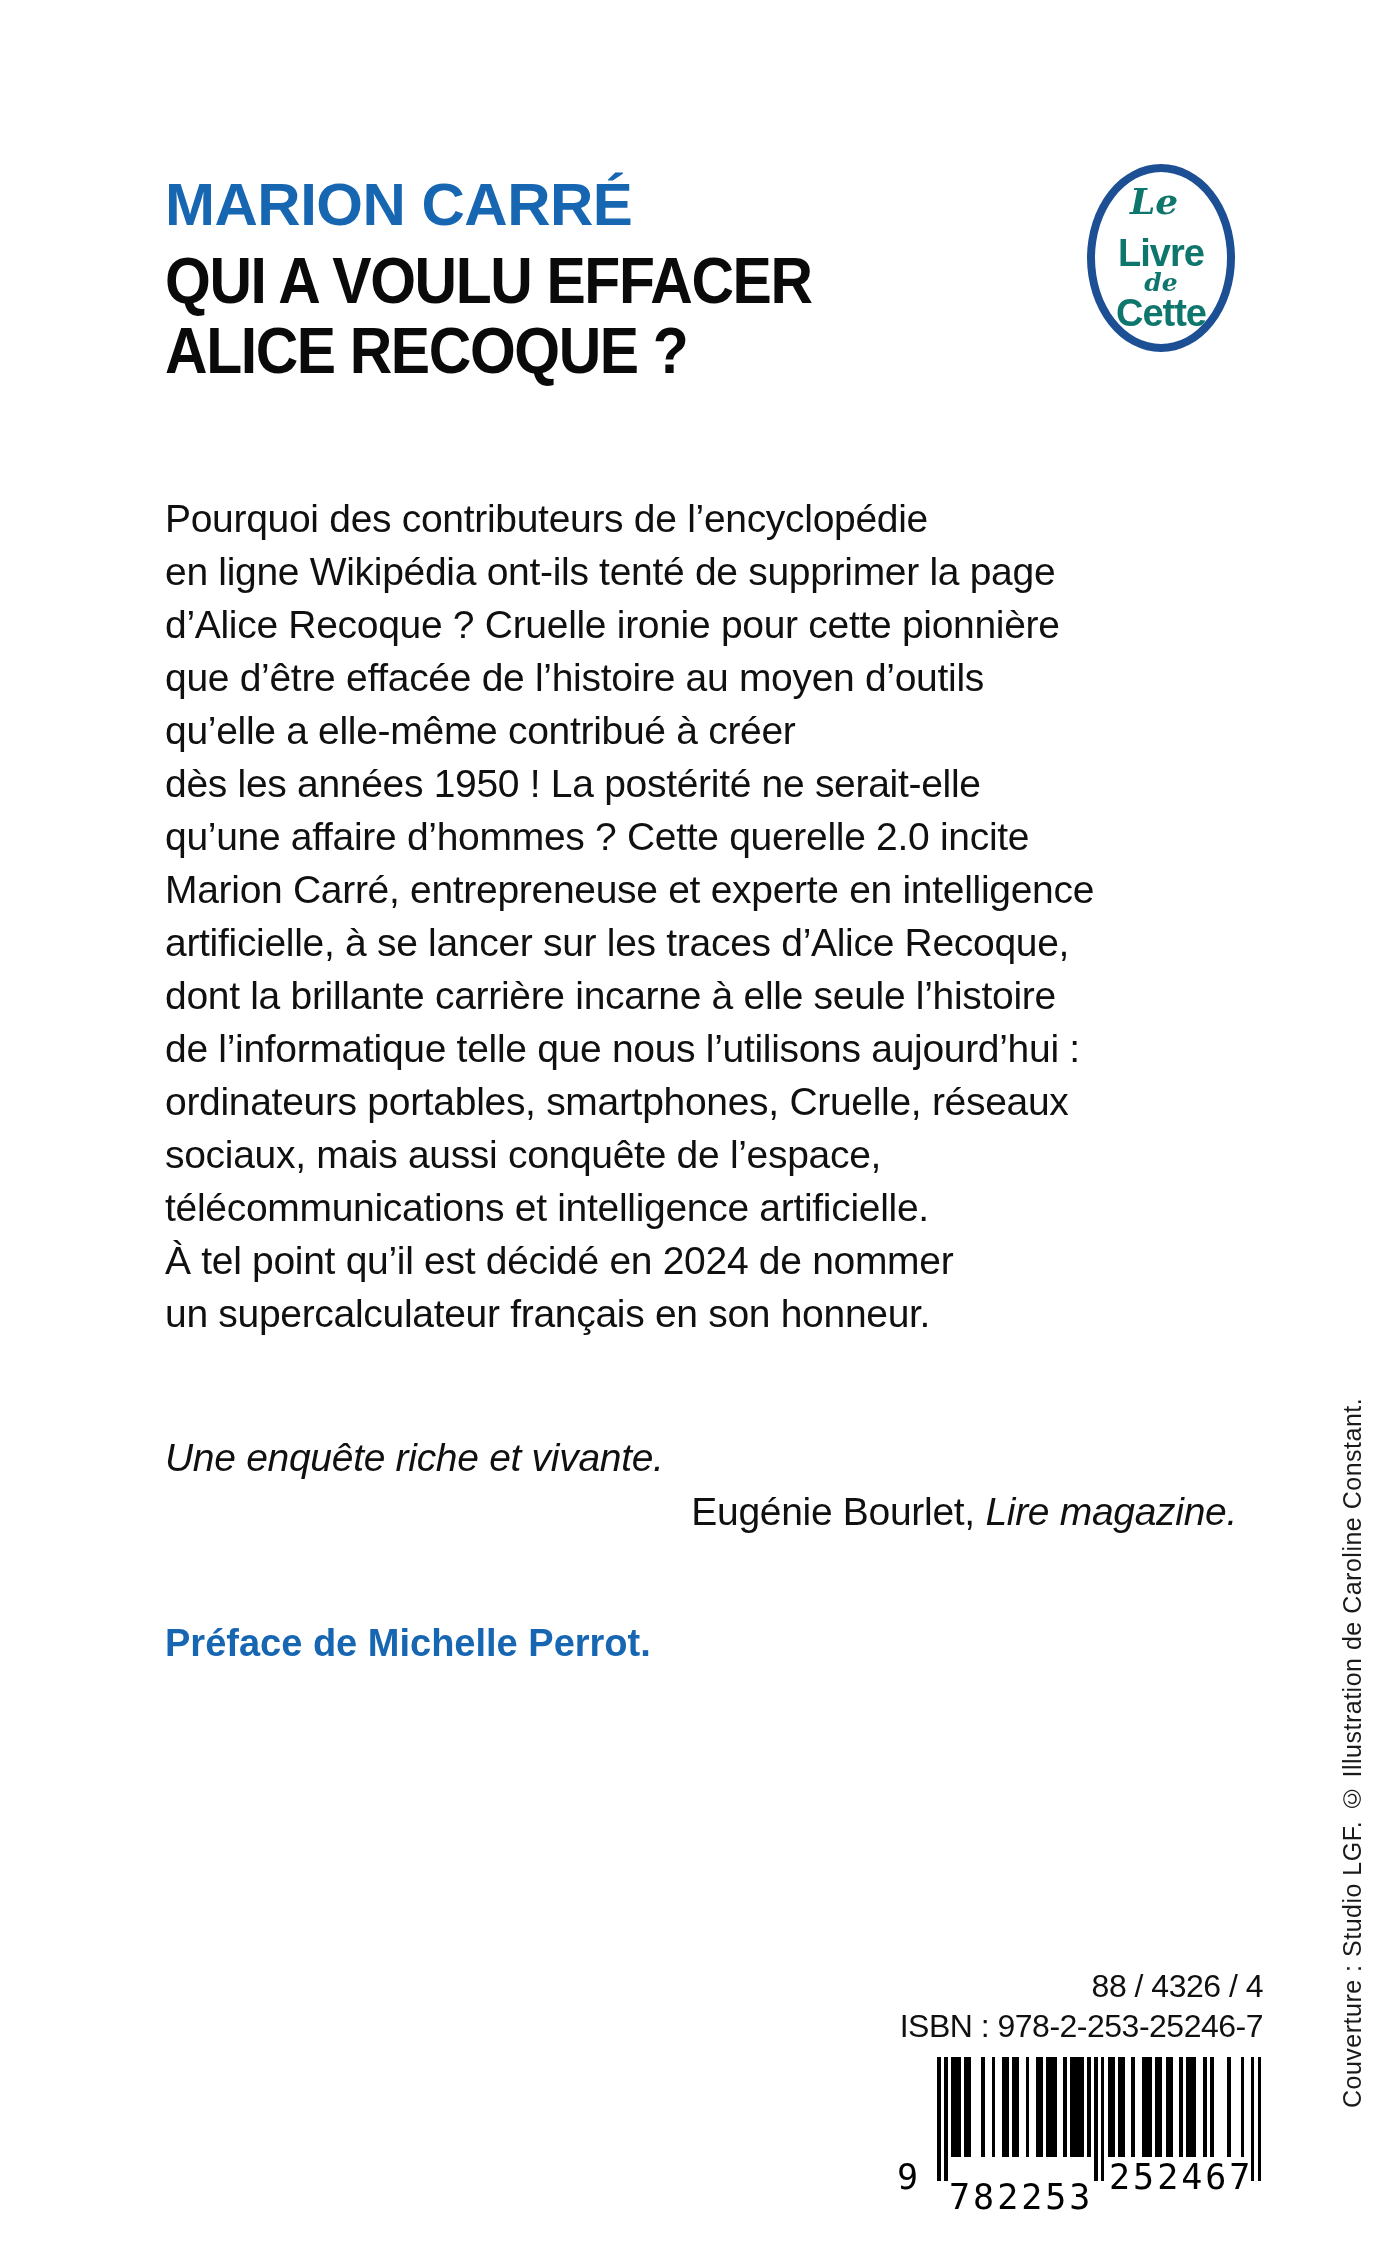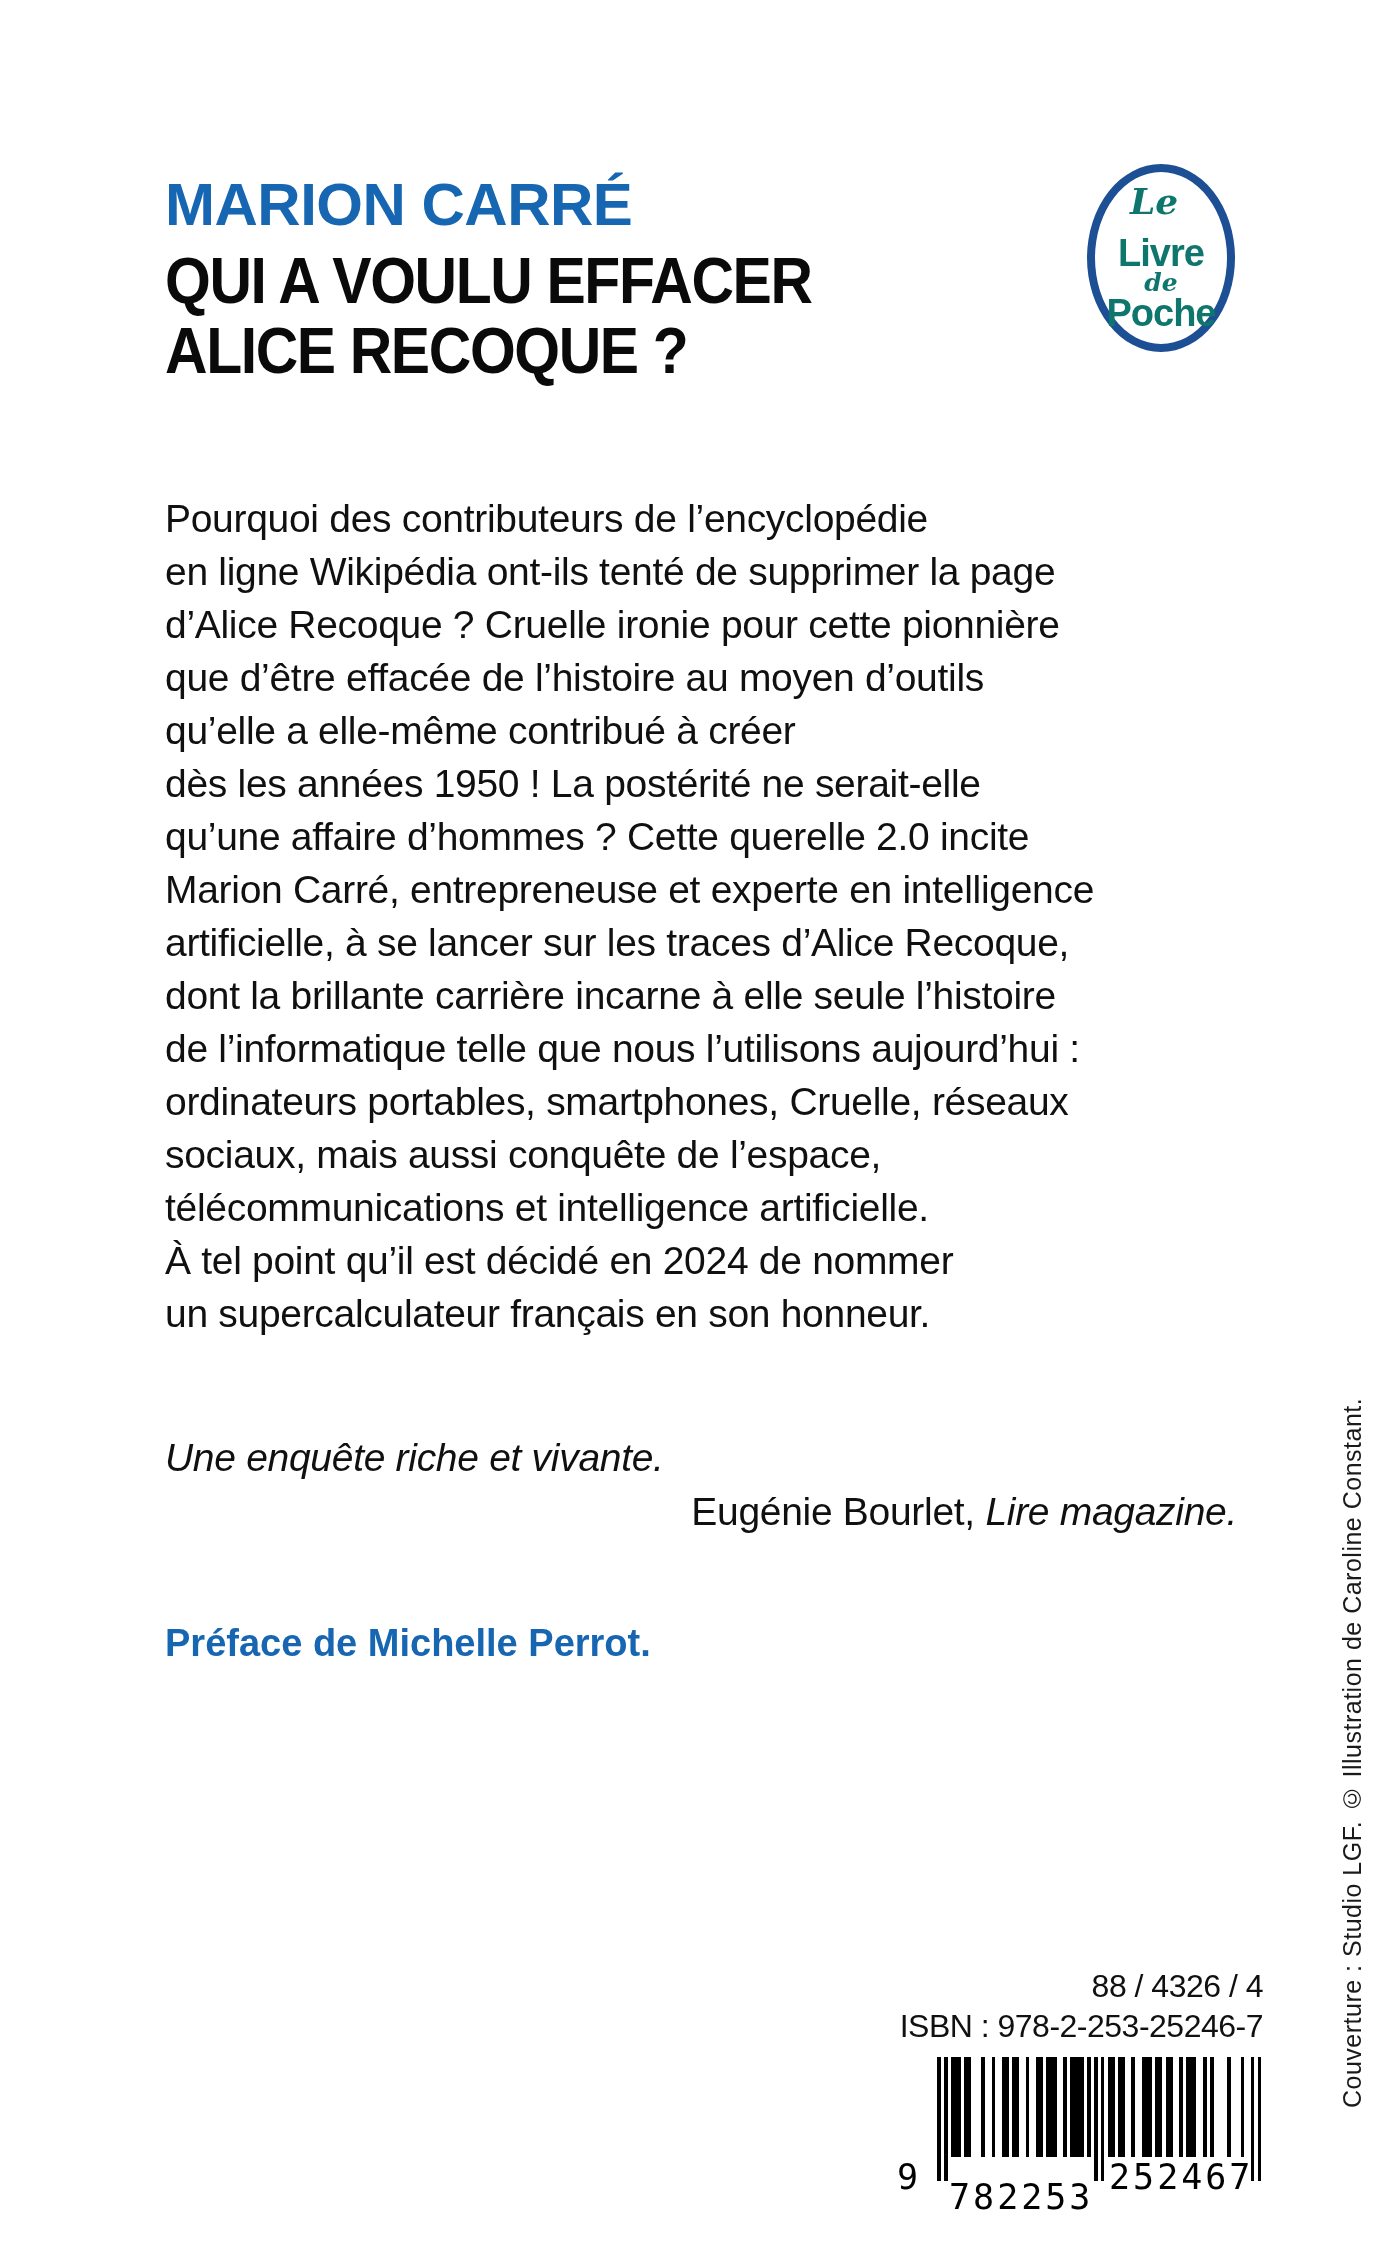--- a/index.html
+++ b/index.html
@@ -137,21 +137,21 @@
 
 <div class="abs title">
   <div>QUI A VOULU EFFACER</div>
   <div>ALICE RECOQUE ?</div>
 </div>
 
 <div class="abs logo">
   <div class="le">Le</div>
   <div class="livre">Livre</div>
   <div class="de">de</div>
-  <div class="poche">Poche</div>
+  <div class="poche">Cette</div>
 </div>
 
 <div class="abs synopsis">
     <div>Pourquoi des contributeurs de l’encyclopédie</div>
     <div>en ligne Wikipédia ont-ils tenté de supprimer la page</div>
     <div>d’Alice Recoque ? Cruelle ironie pour cette pionnière</div>
     <div>que d’être effacée de l’histoire au moyen d’outils</div>
     <div>qu’elle a elle-même contribué à créer</div>
     <div>dès les années 1950 ! La postérité ne serait-elle</div>
     <div>qu’une affaire d’hommes ? Cette querelle 2.0 incite</div>

